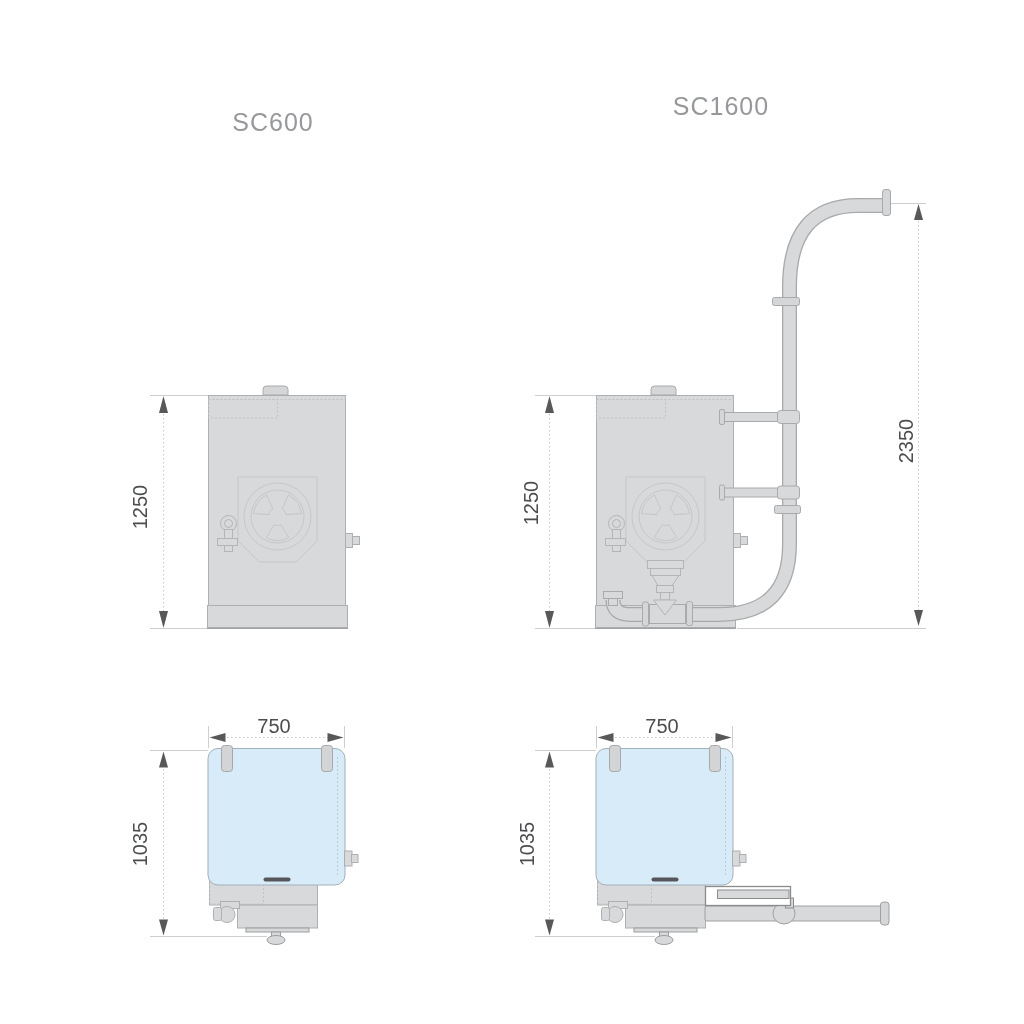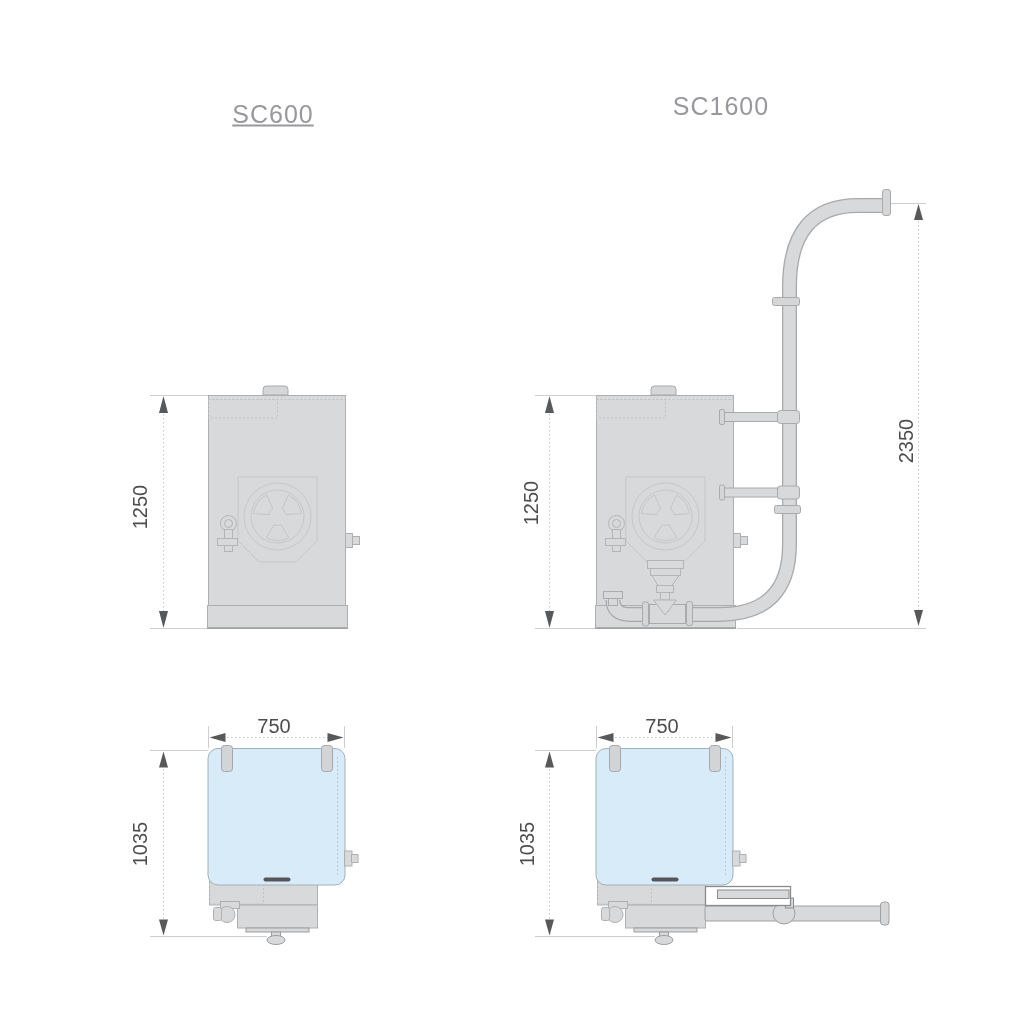--- a/index.html
+++ b/index.html
@@ -163,21 +163,21 @@
       <rect x="705" y="906" width="178" height="15" rx="2" fill="#d8d9da" stroke="#9fa0a2"></rect>
       <ellipse cx="784" cy="913.5" rx="11" ry="10.5" fill="#d8d9da" stroke="#9fa0a2"></ellipse>
       <rect x="880.5" y="902" width="8.5" height="23" rx="3" fill="#d5d6d7" stroke="#9fa0a2"></rect>
       <rect x="785.5" y="898" width="8" height="10" fill="#d8d9da" stroke="#8a8b8d"></rect>
       <rect x="705.5" y="886.5" width="85" height="19" fill="#ffffff" stroke="#8a8b8d" stroke-width="1.3"></rect>
       <rect x="717.5" y="890" width="71.5" height="8.5" fill="#d8d9da" stroke="#8a8b8d"></rect>
     </g>
   </g>
 </svg>
 
-<div class="label title" style="left:273px;top:114px;text-decoration:underline;">SC600</div>
+<div class="label title" style="left:273px;top:122px;">SC600</div>
 <div class="label title" style="left:721px;top:106px;">SC1600</div>
 
 <div class="label dim vert" style="left:140px;top:507px;">1250</div>
 <div class="label dim vert" style="left:531px;top:503px;">1250</div>
 <div class="label dim vert" style="left:906px;top:441px;">2350</div>
 
 <div class="label dim" style="left:274px;top:726px;">750</div>
 <div class="label dim vert" style="left:140px;top:844px;">1035</div>
 
 <div class="label dim" style="left:662px;top:726px;">750</div>

